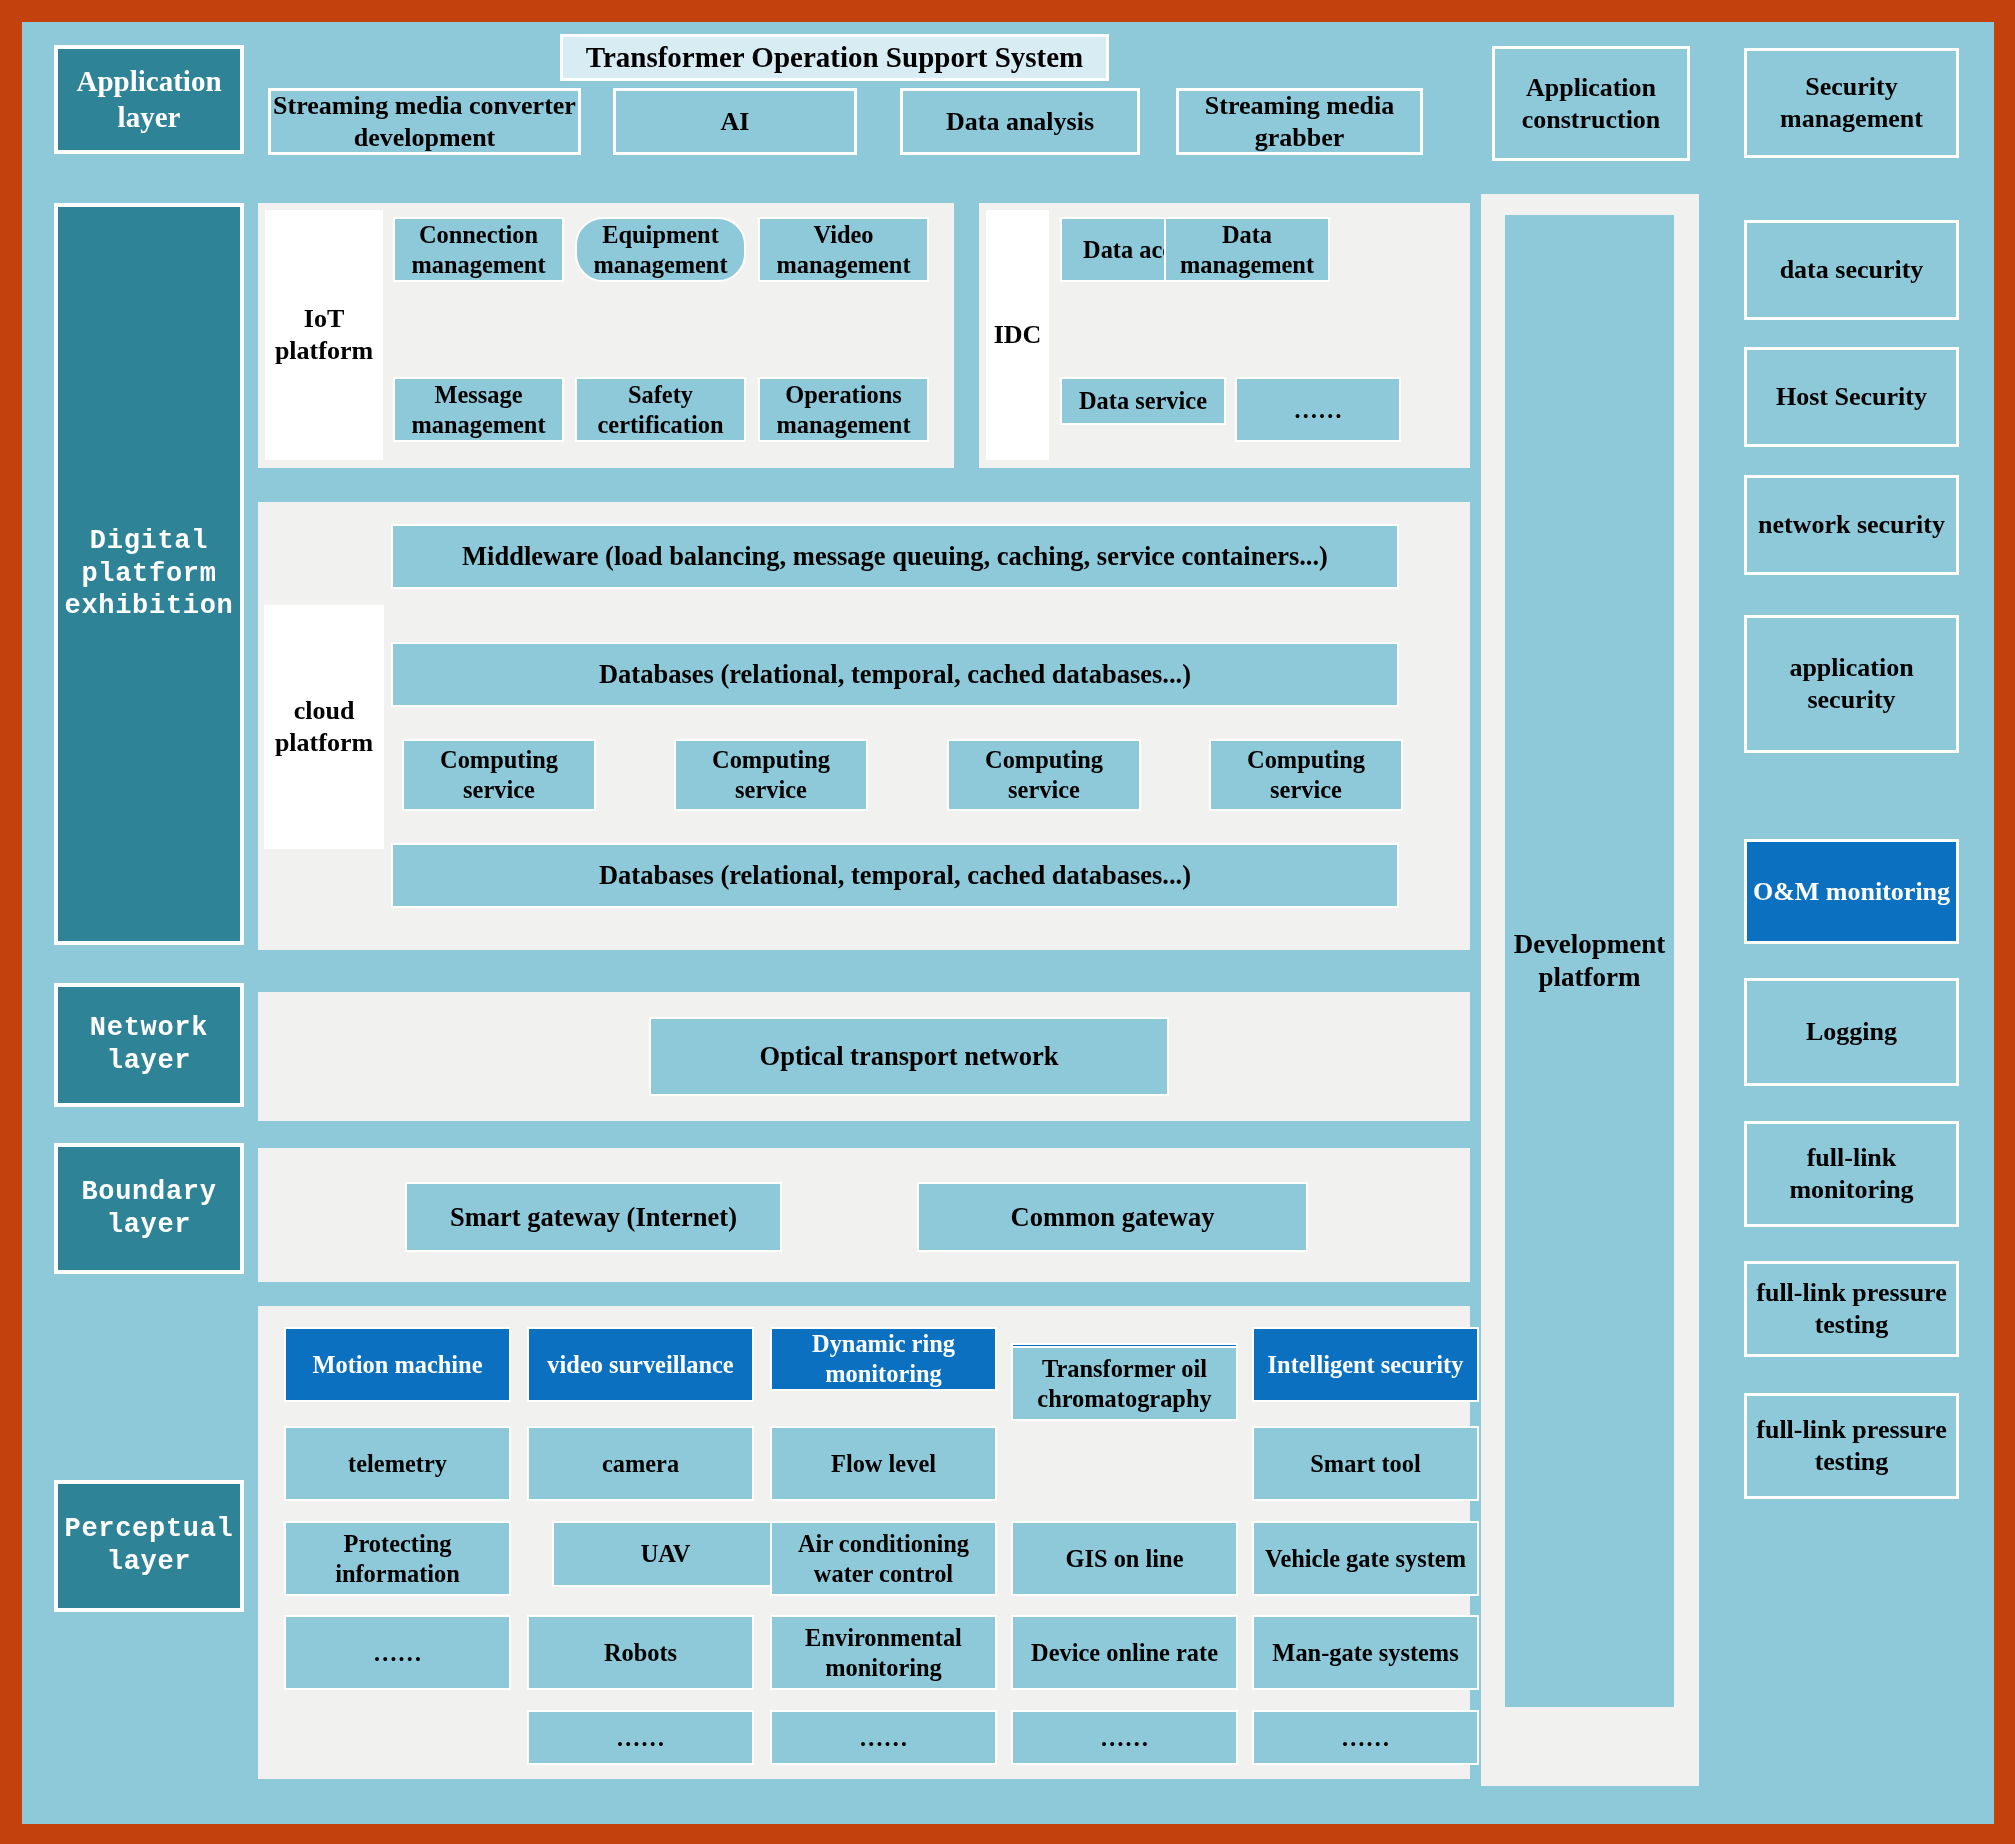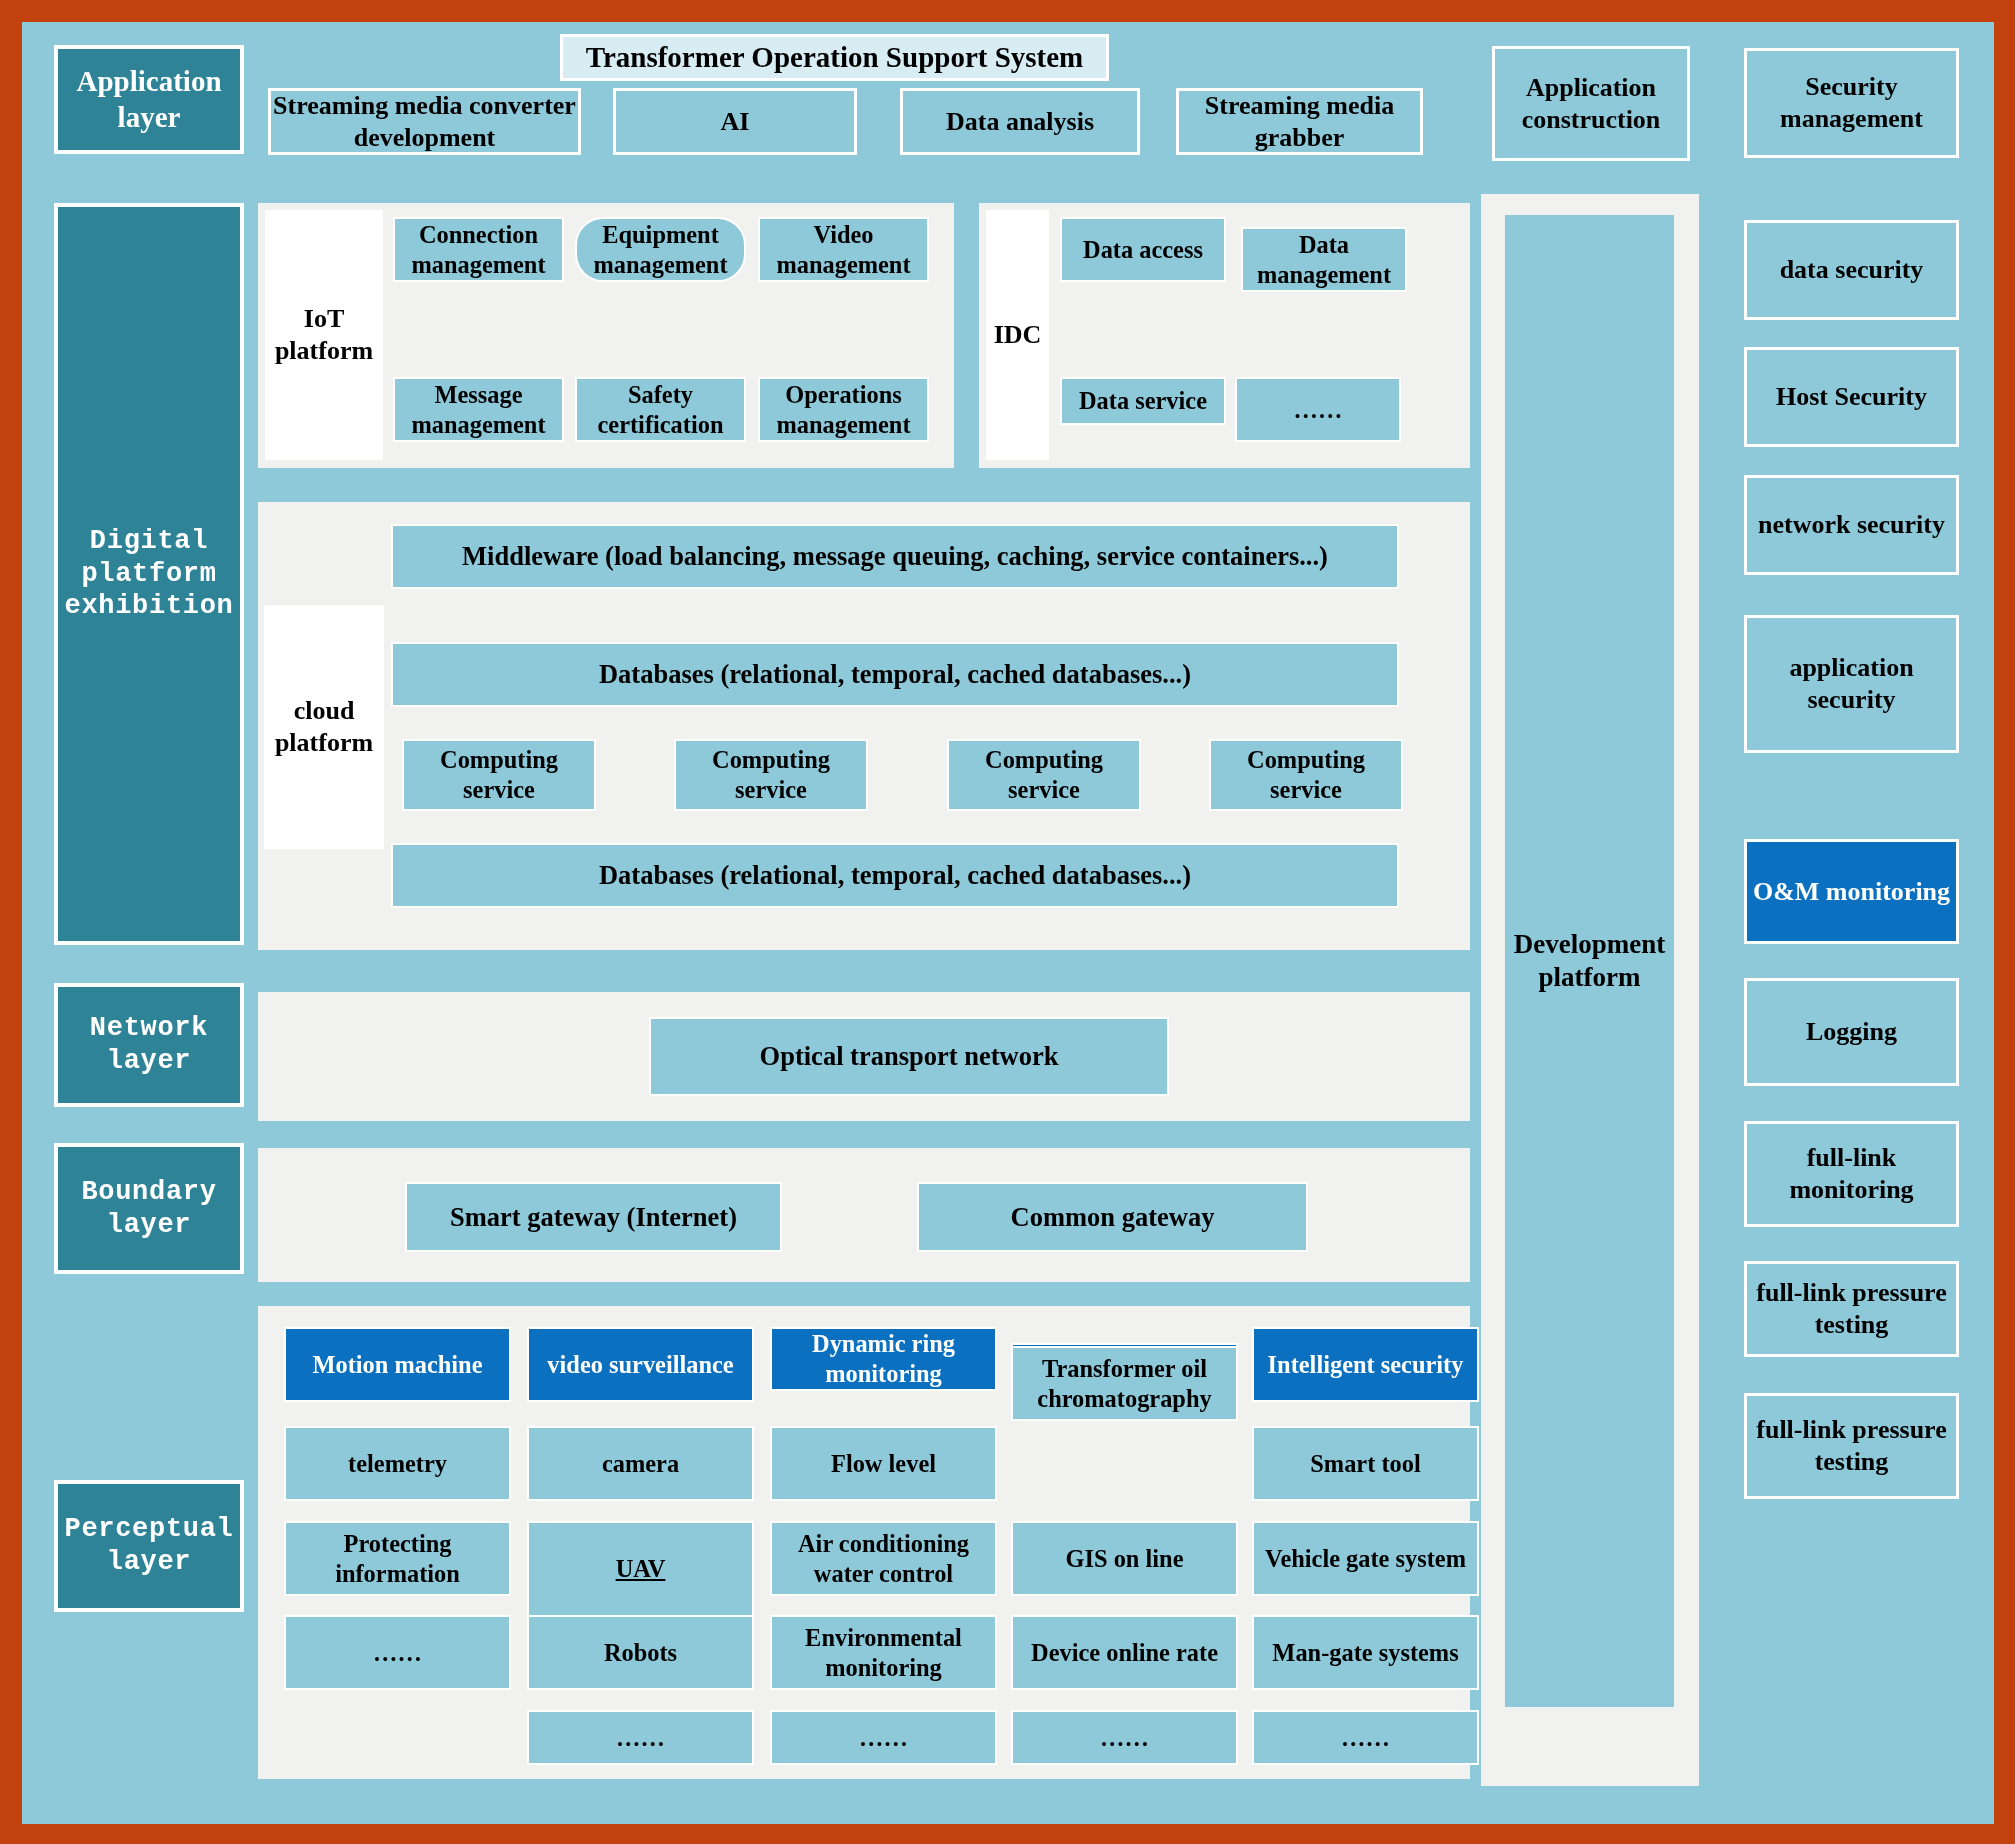--- a/index.html
+++ b/index.html
@@ -45,21 +45,21 @@
   <div class="abs cell box" style="left:393px;top:217px;width:171px;height:65px;">Connection management</div>
   <div class="abs cell box" style="left:575px;top:217px;width:171px;height:65px;border-radius:28px;">Equipment management</div>
   <div class="abs cell box" style="left:758px;top:217px;width:171px;height:65px;">Video management</div>
   <div class="abs cell box" style="left:393px;top:377px;width:171px;height:65px;">Message management</div>
   <div class="abs cell box" style="left:575px;top:377px;width:171px;height:65px;">Safety certification</div>
   <div class="abs cell box" style="left:758px;top:377px;width:171px;height:65px;">Operations management</div>
 
   <div class="abs panel" style="left:979px;top:203px;width:491px;height:265px;"></div>
   <div class="abs cell strip" style="left:986px;top:210px;width:63px;height:250px;">IDC</div>
   <div class="abs cell box" style="left:1060px;top:217px;width:166px;height:65px;">Data access</div>
-  <div class="abs cell box" style="left:1241px;top:217px;width:166px;height:65px;margin-top:10px;">Data management</div>
+  <div class="abs cell box" style="left:1164px;top:217px;width:166px;height:65px;">Data management</div>
   <div class="abs cell box" style="left:1060px;top:377px;width:166px;height:48px;">Data service</div>
   <div class="abs cell box" style="left:1235px;top:377px;width:166px;height:65px;">……</div>
 
   <div class="abs panel" style="left:258px;top:502px;width:1212px;height:448px;"></div>
   <div class="abs cell strip" style="left:264px;top:605px;width:120px;height:244px;">cloud platform</div>
   <div class="abs cell bar" style="left:391px;top:524px;width:1008px;height:65px;">Middleware (load balancing, message queuing, caching, service containers...)</div>
   <div class="abs cell bar" style="left:391px;top:642px;width:1008px;height:65px;">Databases (relational, temporal, cached databases...)</div>
   <div class="abs cell box" style="left:402px;top:739px;width:194px;height:72px;">Computing service</div>
   <div class="abs cell box" style="left:674px;top:739px;width:194px;height:72px;">Computing service</div>
   <div class="abs cell box" style="left:947px;top:739px;width:194px;height:72px;">Computing service</div>
@@ -81,21 +81,21 @@
   <div class="abs cell box dark" style="left:1011px;top:1327px;width:227px;height:75px;margin-top:16px;">Equipment monitoring</div>
   <div class="abs cell box dark" style="left:1252px;top:1327px;width:227px;height:75px;">Intelligent security</div>
 
   <div class="abs cell box" style="left:284px;top:1426px;width:227px;height:75px;">telemetry</div>
   <div class="abs cell box" style="left:527px;top:1426px;width:227px;height:75px;">camera</div>
   <div class="abs cell box" style="left:770px;top:1426px;width:227px;height:75px;">Flow level</div>
   <div class="abs cell box" style="left:1011px;top:1346px;width:227px;height:75px;">Transformer oil chromatography</div>
   <div class="abs cell box" style="left:1252px;top:1426px;width:227px;height:75px;">Smart tool</div>
 
   <div class="abs cell box" style="left:284px;top:1521px;width:227px;height:75px;">Protecting information</div>
-  <div class="abs cell box" style="left:527px;top:1521px;width:227px;height:96px;text-decoration:underline;">UAV</div>
+  <div class="abs cell box" style="left:552px;top:1521px;width:227px;height:66px;">UAV</div>
   <div class="abs cell box" style="left:770px;top:1521px;width:227px;height:75px;">Air conditioning water control</div>
   <div class="abs cell box" style="left:1011px;top:1521px;width:227px;height:75px;">GIS on line</div>
   <div class="abs cell box" style="left:1252px;top:1521px;width:227px;height:75px;">Vehicle gate system</div>
 
   <div class="abs cell box" style="left:284px;top:1615px;width:227px;height:75px;">……</div>
   <div class="abs cell box" style="left:527px;top:1615px;width:227px;height:75px;">Robots</div>
   <div class="abs cell box" style="left:770px;top:1615px;width:227px;height:75px;">Environmental monitoring</div>
   <div class="abs cell box" style="left:1011px;top:1615px;width:227px;height:75px;">Device online rate</div>
   <div class="abs cell box" style="left:1252px;top:1615px;width:227px;height:75px;">Man-gate systems</div>
 

